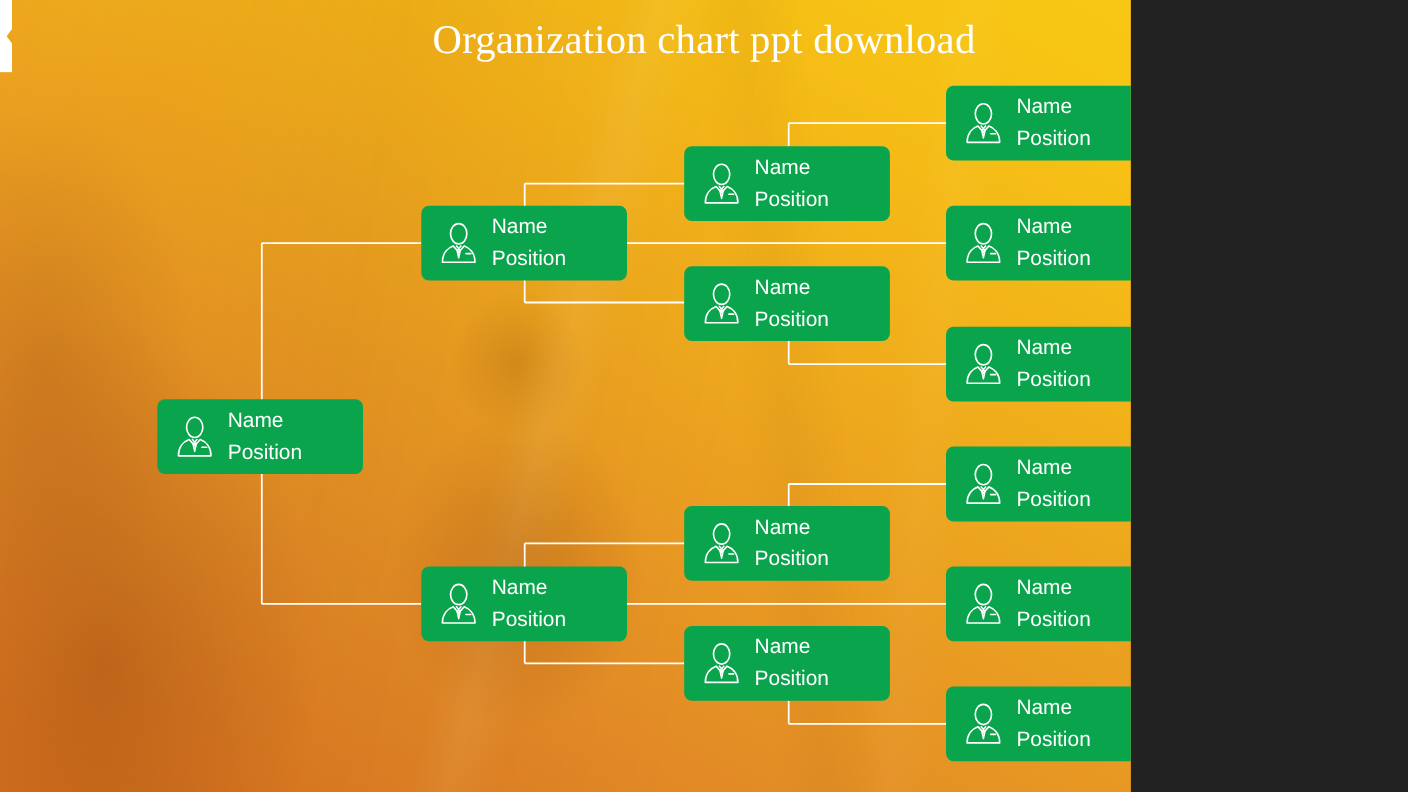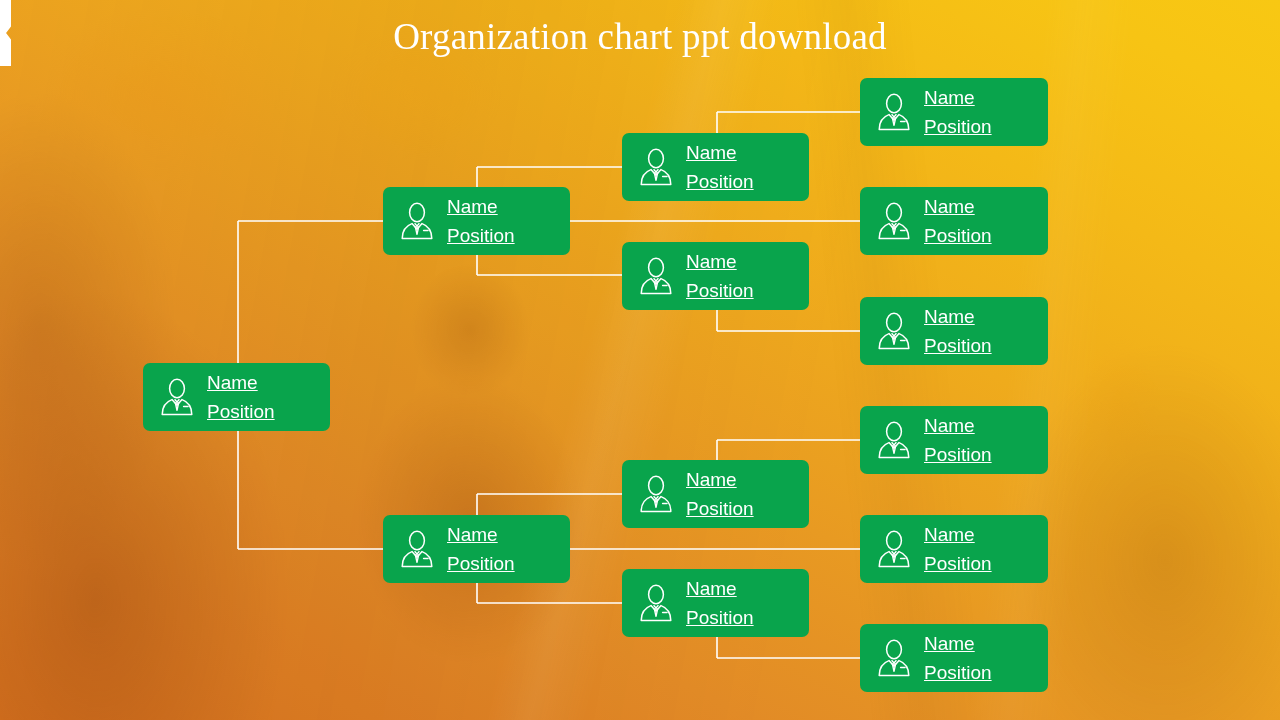--- a/index.html
+++ b/index.html
@@ -3,21 +3,21 @@
 <meta charset="utf-8">
 <title>Organization chart ppt download</title>
 <style>
   html, body {
     margin: 0;
     padding: 0;
     background: #222;
   }
   #slide {
     position: relative;
-    width: 1280px;
+    width: 1028px;
     height: 720px;
     overflow: hidden;
     font-family: "Liberation Sans", sans-serif;
     background: #E08A25;
   }
 
   
   .bg-base {
     position: absolute;
     inset: 0;
@@ -115,21 +115,20 @@
     width: 36px;
     height: 40px;
     margin-left: 16px;
     margin-right: 12px;
     display: block;
   }
   .node .txt {
     display: flex;
     flex-direction: column;
     justify-content: center;
-    text-decoration: underline;
   }
   .node .nm, .node .ps {
     font-size: 19px;
     line-height: 29px;
     color: #ffffff;
     white-space: nowrap;
   }
 </style>
 </head>
 <body>

